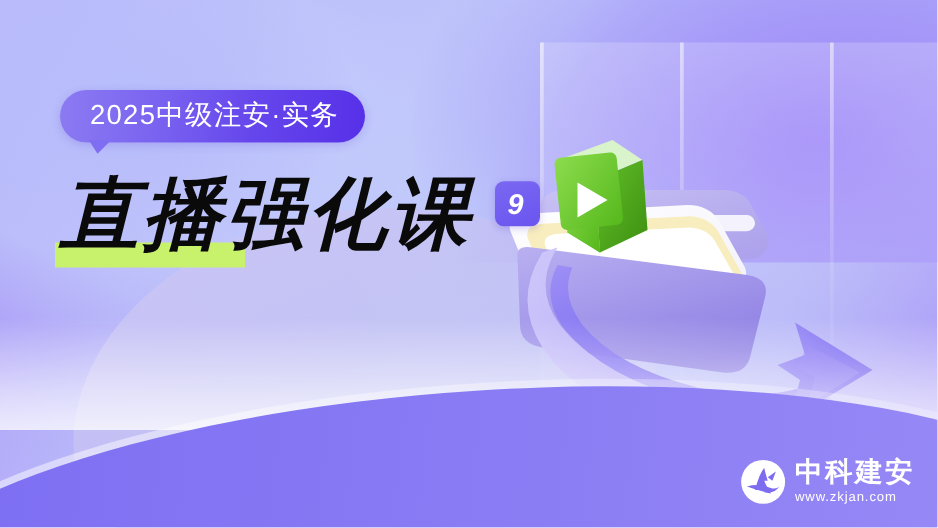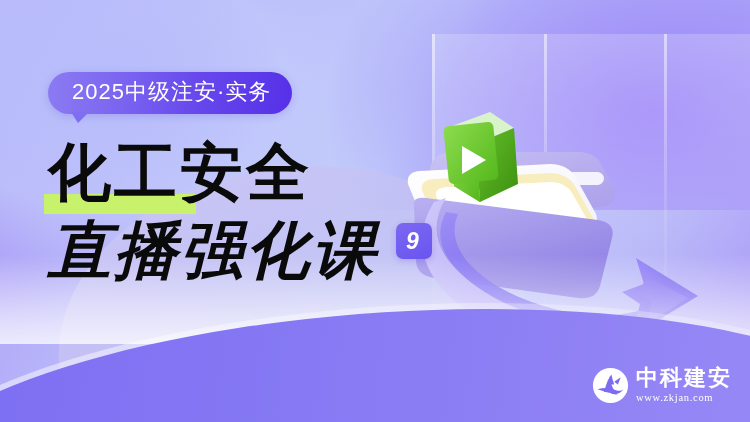--- a/index.html
+++ b/index.html
@@ -135,21 +135,21 @@
     position:absolute;right:18px;bottom:18px;
     display:flex;align-items:flex-start;gap:7px;
   }
   .logo-mark{width:37px;height:37px;flex:0 0 auto;}
   .logo-texts{display:flex;flex-direction:column;line-height:1;}
   .logo-cn{
     color:#ffffff;font-size:22px;font-weight:bold;letter-spacing:2px;
   }
   .logo-url{
     color:#ffffff;font-size:10.5px;letter-spacing:0.7px;margin-top:4px;
-    font-family:Liberation Serif, serif;
+    font-family:Liberation Sans, sans-serif;
   }
 </style>
 </head>
 <body>
 
 <div class="banner">
 
   <div class="bg-left-wash"></div>
   <div class="bg-topright-wash"></div>
 
@@ -235,21 +235,20 @@
   <div class="bottom-band-hi"></div>
   <div class="bottom-band"></div>
 
   <div class="headline">
 
     <div class="badge-pill">2025中级注安·实务</div>
 
     <div class="title-wrap">
       <div class="title-line">
         <span class="hl-green"></span>
-        <span class="title-text">化工安全</span>
       </div>
       <div class="title-line second">
         <span class="title-text">直播强化课</span>
         <span class="num-badge">9</span>
       </div>
     </div>
 
   </div>
 
   <div class="logo">

